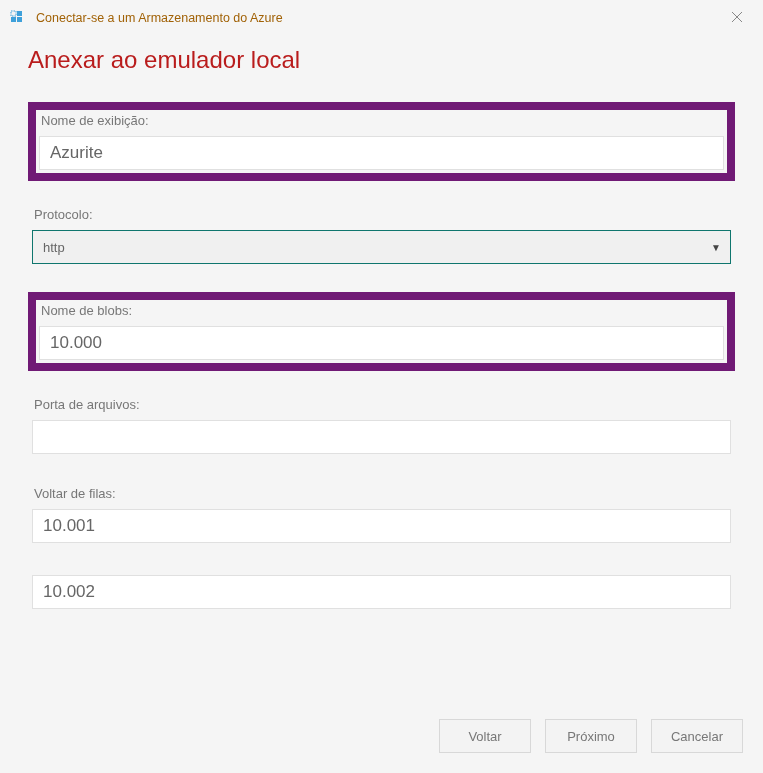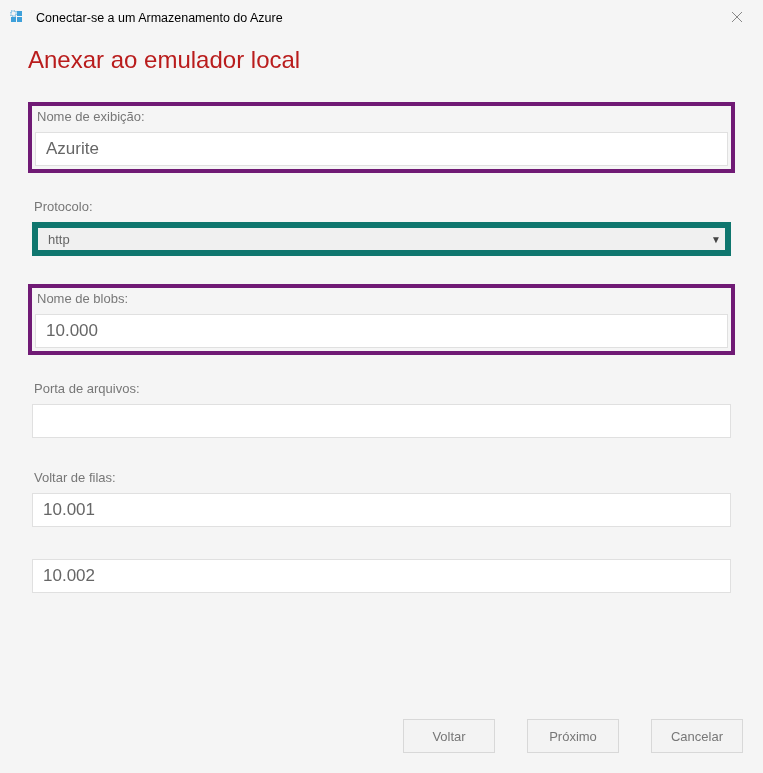--- a/index.html
+++ b/index.html
@@ -22,21 +22,21 @@
       height: 36px;
     }
     .titlebar-icon {
       width: 16px;
       height: 16px;
       margin-right: 10px;
       display: inline-block;
     }
     .titlebar-title {
       font-size: 12.5px;
-      color: #000000;
+      color: #a16207;
       flex: 1;
     }
     .titlebar-close {
       font-size: 16px;
       color: #888;
       cursor: pointer;
       padding: 2px 6px;
       line-height: 1;
     }
     .content {
@@ -46,21 +46,21 @@
       font-size: 24px;
       font-weight: 300;
       color: #b91c1c;
       margin-bottom: 28px;
     }
     .field-group {
       margin-bottom: 24px;
       padding: 4px;
     }
     .field-group.highlighted {
-      border: 4px solid #701a75;
+      border: 8px solid #701a75;
       padding: 3px;
       margin-bottom: 22px;
     }
     .field-label {
       font-size: 13px;
       color: #777;
       margin-bottom: 8px;
       padding-left: 2px;
     }
     .text-input {
@@ -74,21 +74,21 @@
       font-family: inherit;
       outline: none;
     }
     .select-wrapper {
       position: relative;
       width: 100%;
     }
     .select-input {
       width: 100%;
       height: 34px;
-      border: 6px solid #0f766e;
+      border: 1px solid #0f766e;
       background: #f0f0f0;
       padding: 0 10px;
       font-size: 13px;
       color: #666;
       font-family: inherit;
       outline: none;
       appearance: none;
       -webkit-appearance: none;
       cursor: pointer;
     }
@@ -99,21 +99,21 @@
       transform: translateY(-50%);
       pointer-events: none;
       color: #444;
       font-size: 10px;
     }
     .button-row {
       position: absolute;
       bottom: 20px;
       right: 20px;
       display: flex;
-      gap: 32px;
+      gap: 14px;
     }
     .btn {
       min-width: 92px;
       height: 34px;
       border: 1px solid #d8d8d8;
       background: #f3f3f3;
       color: #777;
       font-size: 13px;
       font-family: inherit;
       cursor: pointer;

